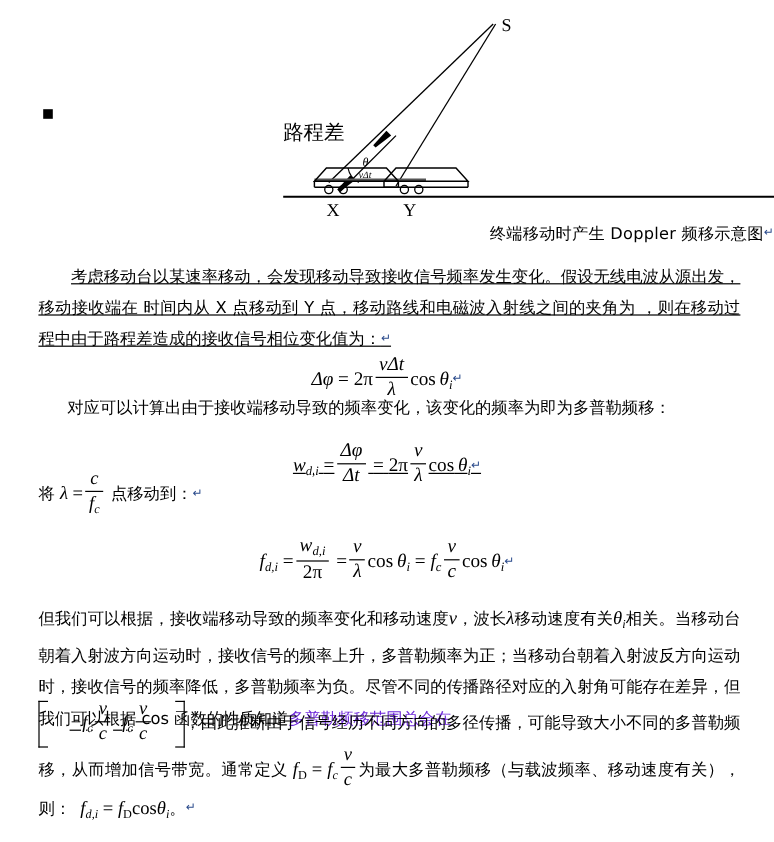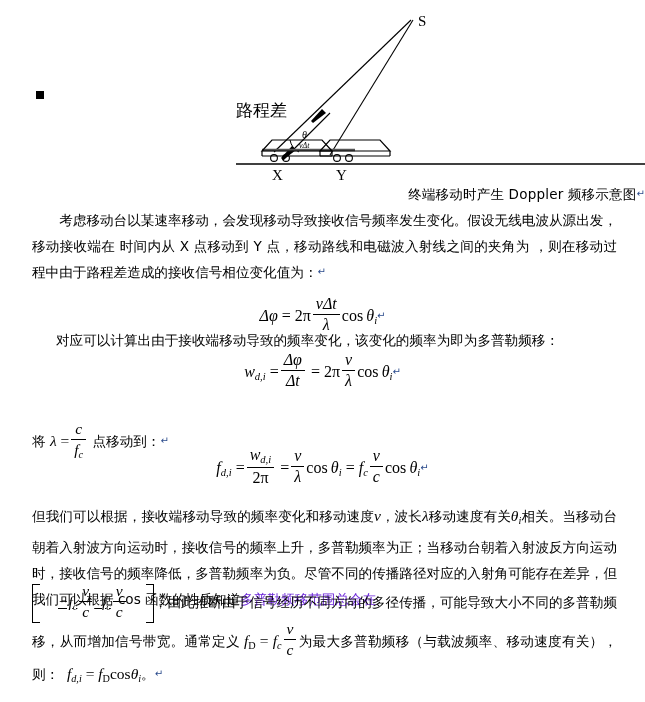--- a/index.html
+++ b/index.html
@@ -212,42 +212,42 @@
     <text class="fig-cn-label" x="236" y="116">路程差</text>
     <text class="fig-small" x="299" y="148">vΔt</text>
     <text class="fig-theta" x="302" y="138">θ</text>
   </svg>
 </div>
 
 <div class="caption">
   <span>终端移动时产生 Doppler 频移示意图</span><span class="pilcrow">↵</span>
 </div>
 
-<div class="body-block indent" style="top:207px;">
+<div class="body-block indent" style="top:218px;text-decoration:underline;">
   <span>考虑移动台以某速率移动，会发现移动导致接收信号频率发生变化。假设无线电波从源出发，移动接收端在 时间内从 X 点移动到 Y 点，移动路线和电磁波入射线之间的夹角为 ，则在移动过程中由于路程差造成的接收信号相位变化值为：</span><span class="pilcrow">↵</span>
 </div>
 
 <div class="eq-center math" style="top:297px;">
   <span class="mi">Δφ</span>
   <span class="mup">=</span>
   <span class="mup">2π</span><span class="frac"><span class="num mi">vΔt</span><span class="den mi">λ</span></span><span class="mup">cos</span> <span class="mi">θ</span><span class="sub">i</span><span class="pilcrow">↵</span>
 </div>
 
 <div class="body-block" style="top:327px;margin-left:24px;">
   <span>对应可以计算出由于接收端移动导致的频率变化，该变化的频率为即为多普勒频移：</span>
 </div>
 
-<div class="eq-center math" style="top:353px;">
+<div class="eq-center math" style="top:369px;text-decoration:underline;">
   <span class="mi">w</span><span class="sub">d,i</span>
   <span class="mup">=</span><span class="frac"><span class="num mi">Δφ</span><span class="den mi">Δt</span></span>
   <span class="mup">=</span>
   <span class="mup">2π</span><span class="frac"><span class="num mi">v</span><span class="den mi">λ</span></span><span class="mup">cos</span> <span class="mi">θ</span><span class="sub">i</span><span class="pilcrow">↵</span>
 </div>
 
-<div class="body-block" style="top:422px;">
+<div class="body-block" style="top:392px;">
   <span>将</span>
   <span class="inline-math"><span class="mi">λ</span> <span class="mup">=</span><span class="frac"><span class="num mi">c</span><span class="den"><span class="mi">f</span><span class="sub">c</span></span></span></span>
   <span>点移动到：</span><span class="pilcrow">↵</span>
 </div>
 
 <div class="eq-center math" style="top:448px;">
   <span class="mi">f</span><span class="sub">d,i</span>
   <span class="mup">=</span><span class="frac"><span class="num"><span class="mi">w</span><span class="sub">d,i</span></span><span class="den mup">2π</span></span>
   <span class="mup">=</span><span class="frac"><span class="num mi">v</span><span class="den mi">λ</span></span><span class="mup">cos</span> <span class="mi">θ</span><span class="sub">i</span>
   <span class="mup">=</span>

